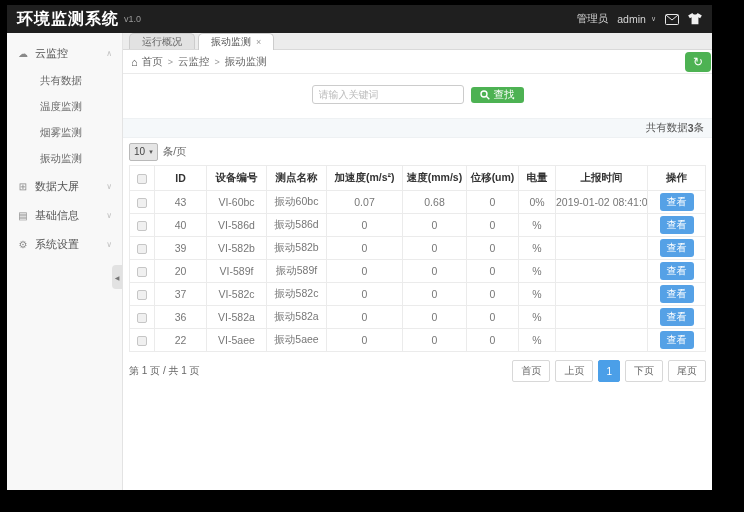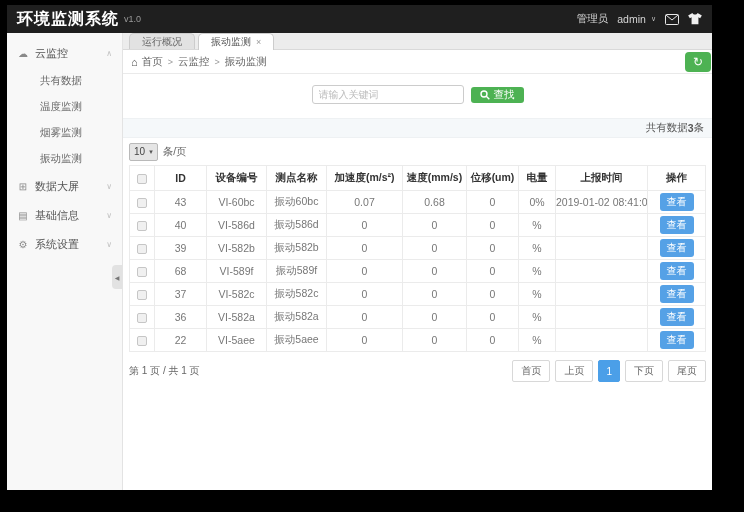--- a/index.html
+++ b/index.html
@@ -271,21 +271,21 @@
               <td>振动582b</td>
               <td>0</td>
               <td>0</td>
               <td>0</td>
               <td>%</td>
               <td></td>
               <td><button class="view-btn">查看</button></td>
             </tr>
             <tr>
               <td><span class="cb"></span></td>
-              <td>68</td>
+              <td>20</td>
               <td>VI-589f</td>
               <td>振动589f</td>
               <td>0</td>
               <td>0</td>
               <td>0</td>
               <td>%</td>
               <td></td>
               <td><button class="view-btn">查看</button></td>
             </tr>
             <tr>

